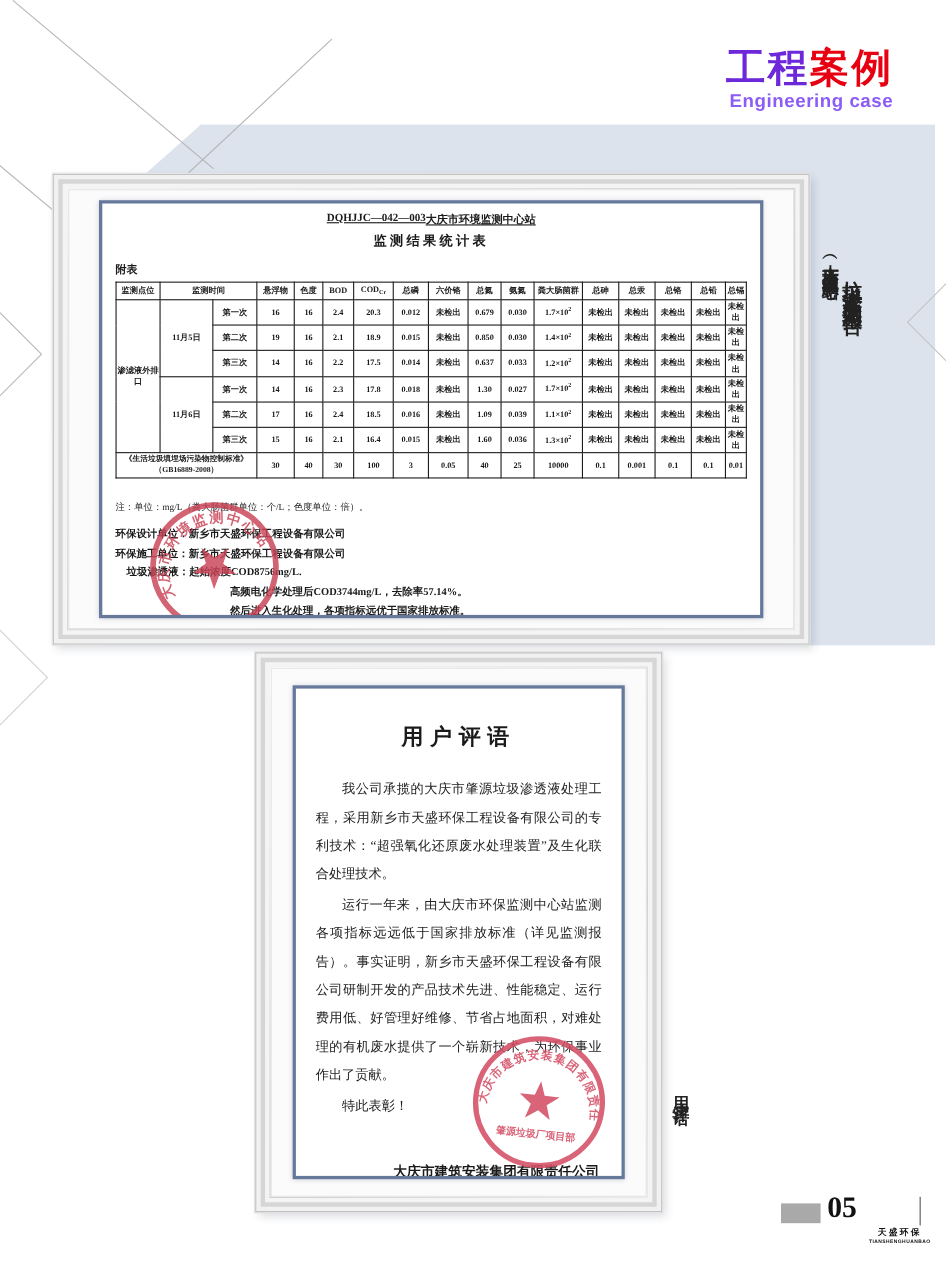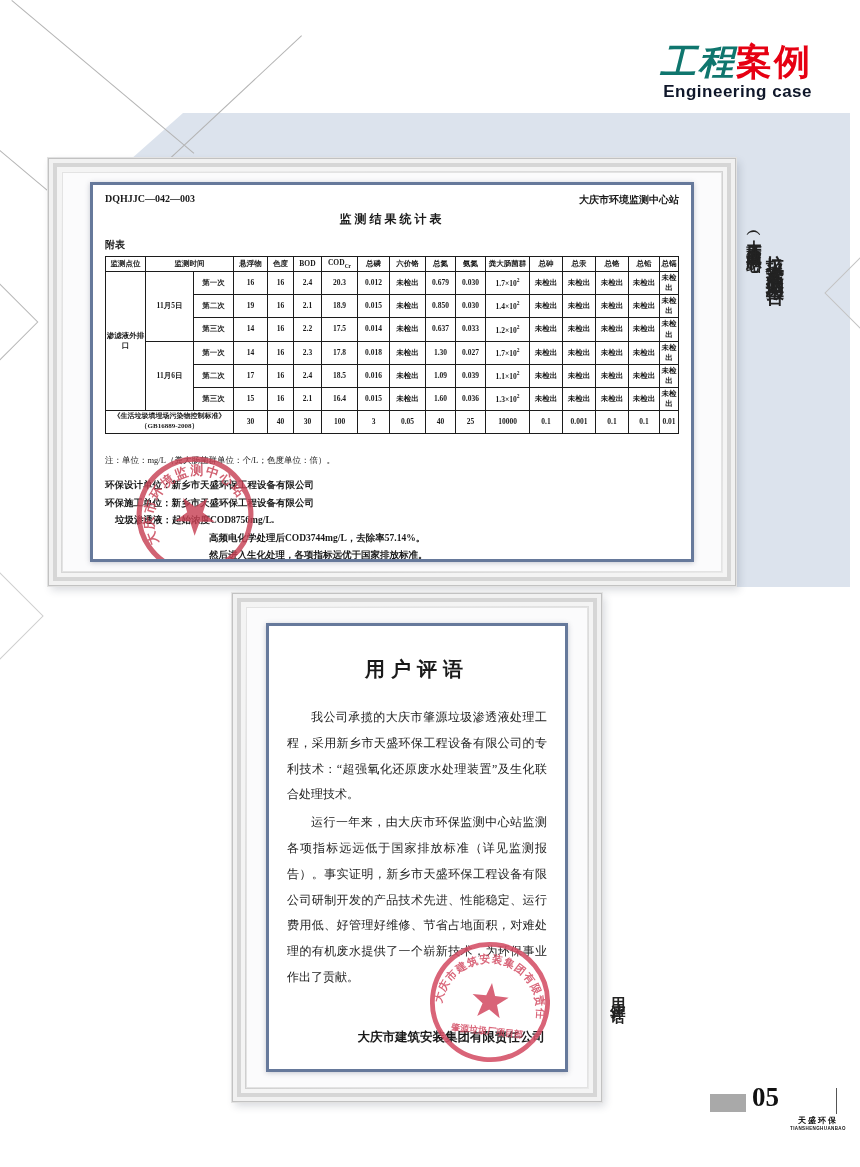--- a/index.html
+++ b/index.html
@@ -17,43 +17,43 @@
   #diamond-left2{left:-48px;top:578px;width:74px;height:74px;border-color:#cfcfcf;}
 
   
   #panel{position:absolute;left:95px;top:113px;width:755px;height:474px;background:#dce3ed;
          clip-path:polygon(88px 0,100% 0,100% 100%,0 100%,0 78px);}
 
   
   #header{position:absolute;top:44px;right:48px;text-align:right;
           font-family:"Liberation Sans","DejaVu Sans",sans-serif;}
   #header .zh{font-size:36px;font-weight:bold;letter-spacing:2px;line-height:1;}
-  #header .zh .black{color:#0f766e;font-style:italic;}
+  #header .zh .black{color:#6d28d9;}
   #header .zh .red{color:#e60012;}
-  #header .en{font-size:17px;font-weight:bold;color:#0f172a;margin-top:2px;letter-spacing:.5px;}
+  #header .en{font-size:17px;font-weight:bold;color:#8b5cf6;margin-top:2px;letter-spacing:.5px;}
 
   
   .frame{position:absolute;box-shadow:0 0 0 1px #e2e2e2,3px 4px 8px rgba(40,50,70,.18);}
   .frame-metal{position:absolute;inset:0;
       background:linear-gradient(145deg,#f7f7f7,#dedede 35%,#cdcdcd 62%,#ececec);
       box-shadow:inset 0 0 0 1px #c2c2c2,inset 0 0 0 5px #f1f1f1,
                  inset 0 0 0 9px #d6d6d6,inset 0 0 0 13px #f4f4f4;}
   .frame-mat{position:absolute;background:#fbfbfc;box-shadow:inset 0 0 0 1px #e3e3e3;}
   #frame1 .frame-mat{inset:14px;}
   #frame2 .frame-mat{inset:14px;}
   .frame-paper{position:absolute;background:#ffffff;border:3px solid #66799b;
                box-shadow:0 1px 5px rgba(60,70,95,.28);overflow:hidden;}
   #frame1{left:48px;top:158px;width:688px;height:428px;}
   #frame1 .frame-paper{inset:24px 42px;}
   #frame2{left:232px;top:593px;width:370px;height:509px;}
   #frame2 .frame-paper{inset:30px 34px;}
 
   
   #doc1-content{position:relative;width:100%;height:100%;padding:8px 12px;box-sizing:border-box;}
-  #doc1-topline{display:flex;justify-content:space-between;font-size:10px;font-weight:bold;}
+  #doc1-topline{display:flex;justify-content:center;font-size:10px;font-weight:bold;text-decoration:underline;}
   #doc1-attach{font-size:10px;font-weight:bold;margin-top:10px;}
   #doc1-title{text-align:center;font-size:12px;font-weight:bold;letter-spacing:3px;margin-top:4px;}
   #report-table{width:100%;border-collapse:collapse;table-layout:fixed;margin-top:4px;
                 font-size:7.5px;font-weight:bold;}
   #report-table th,#report-table td{border:1px solid #1c1c1c;text-align:center;
                 padding:1px 0;line-height:1.35;overflow:hidden;}
   #report-table th{font-weight:bold;}
   #report-table sup,#report-table sub{font-size:5.5px;}
   #report-table .std-label{font-size:7px;line-height:1.4;}
   #doc1-note{font-size:8.5px;font-weight:normal;margin-top:21px;}
@@ -333,20 +333,21 @@
 
   <div class="frame" id="frame2">
     <div class="frame-metal"></div>
     <div class="frame-mat"></div>
     <div class="frame-paper">
       <div id="doc2-content">
         <div id="doc2-title">用户评语</div>
         <div id="doc2-paras">
             <p class="para">我公司承揽的大庆市肇源垃圾渗透液处理工程，采用新乡市天盛环保工程设备有限公司的专利技术：“超强氧化还原废水处理装置”及生化联合处理技术。</p>
             <p class="para">运行一年来，由大庆市环保监测中心站监测各项指标远远低于国家排放标准（详见监测报告）。事实证明，新乡市天盛环保工程设备有限公司研制开发的产品技术先进、性能稳定、运行费用低、好管理好维修、节省占地面积，对难处理的有机废水提供了一个崭新技术，为环保事业作出了贡献。</p>
+            <p class="para">特此表彰！</p>
           </div>
         <div id="doc2-sign">
           <div class="company">大庆市建筑安装集团有限责任公司</div>
 
         </div>
 
         <svg class="stamp" id="stamp2" viewBox="0 0 120 120">
           <circle cx="60" cy="60" r="54" fill="none" stroke="#d44f66" stroke-width="4.5"></circle>
           <polygon points="60,42 64.2,54 77,54.2 66.8,62 70.6,74.2 60,67 49.4,74.2 53.2,62 43,54.2 55.8,54" fill="#d44f66"></polygon>
           <defs>

